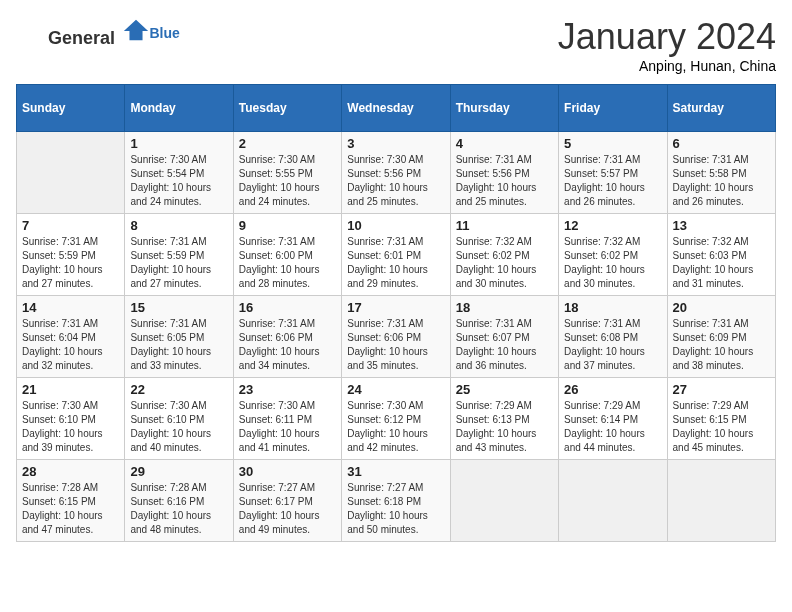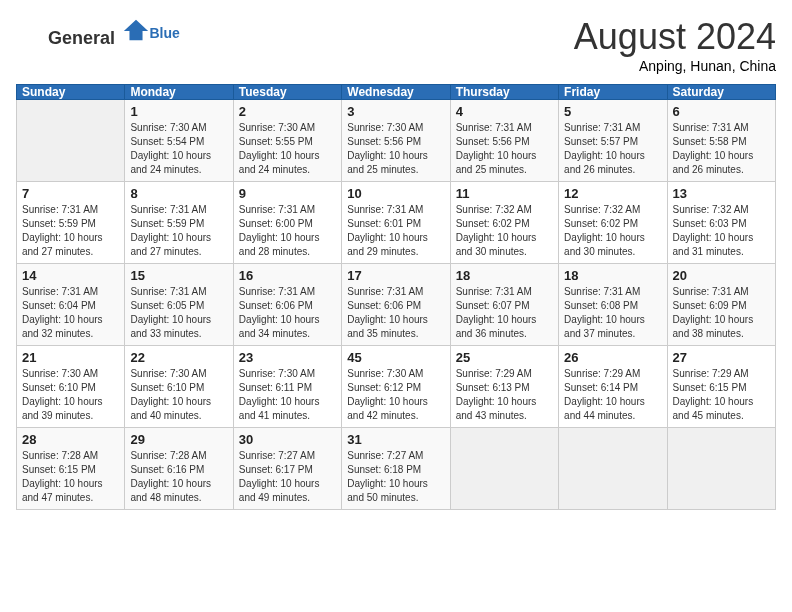--- a/index.html
+++ b/index.html
@@ -49,21 +49,21 @@
       color: #000000;
     }
     table {
       width: 100%;
       border-collapse: collapse;
       font-size: 11px;
     }
     thead tr th {
       background-color: #2a6db5;
       color: #fff;
-      padding: 0 5px;
+      padding: 16px 5px;
       text-align: left;
       font-size: 12px;
       font-weight: bold;
       border: 1px solid #1a5a9a;
     }
     tbody tr td {
       border: 1px solid #ccc;
       padding: 4px 5px;
       vertical-align: top;
       width: 14.28%;
@@ -99,21 +99,21 @@
       <span class="logo-text-general">General</span>
       <svg class="logo-icon" viewBox="0 0 30 30">
         <polygon points="15,4 28,16 22,16 22,26 8,26 8,16 2,16" fill="#2a6db5"></polygon>
       </svg>
     </div>
     <div>
       <span class="logo-text-blue">Blue</span>
     </div>
   </div>
   <div class="title-block">
-    <div class="month-title">August 2024</div>
+    <div class="month-title">January 2024</div>
     <div class="subtitle">Anping, Hunan, China</div>
   </div>
 </div>
 
 <table>
   <thead>
     <tr>
     <th>Sunday</th>
         <th>Monday</th>
         <th>Tuesday</th>
@@ -218,21 +218,21 @@
         </td>
         <td>
           <div class="day-num">22</div>
           <div class="day-info">Sunrise: 7:30 AM<br>Sunset: 6:10 PM<br>Daylight: 10 hours and 40 minutes.</div>
         </td>
         <td>
           <div class="day-num">23</div>
           <div class="day-info">Sunrise: 7:30 AM<br>Sunset: 6:11 PM<br>Daylight: 10 hours and 41 minutes.</div>
         </td>
         <td>
-          <div class="day-num">45</div>
+          <div class="day-num">24</div>
           <div class="day-info">Sunrise: 7:30 AM<br>Sunset: 6:12 PM<br>Daylight: 10 hours and 42 minutes.</div>
         </td>
         <td>
           <div class="day-num">25</div>
           <div class="day-info">Sunrise: 7:29 AM<br>Sunset: 6:13 PM<br>Daylight: 10 hours and 43 minutes.</div>
         </td>
         <td>
           <div class="day-num">26</div>
           <div class="day-info">Sunrise: 7:29 AM<br>Sunset: 6:14 PM<br>Daylight: 10 hours and 44 minutes.</div>
         </td>

